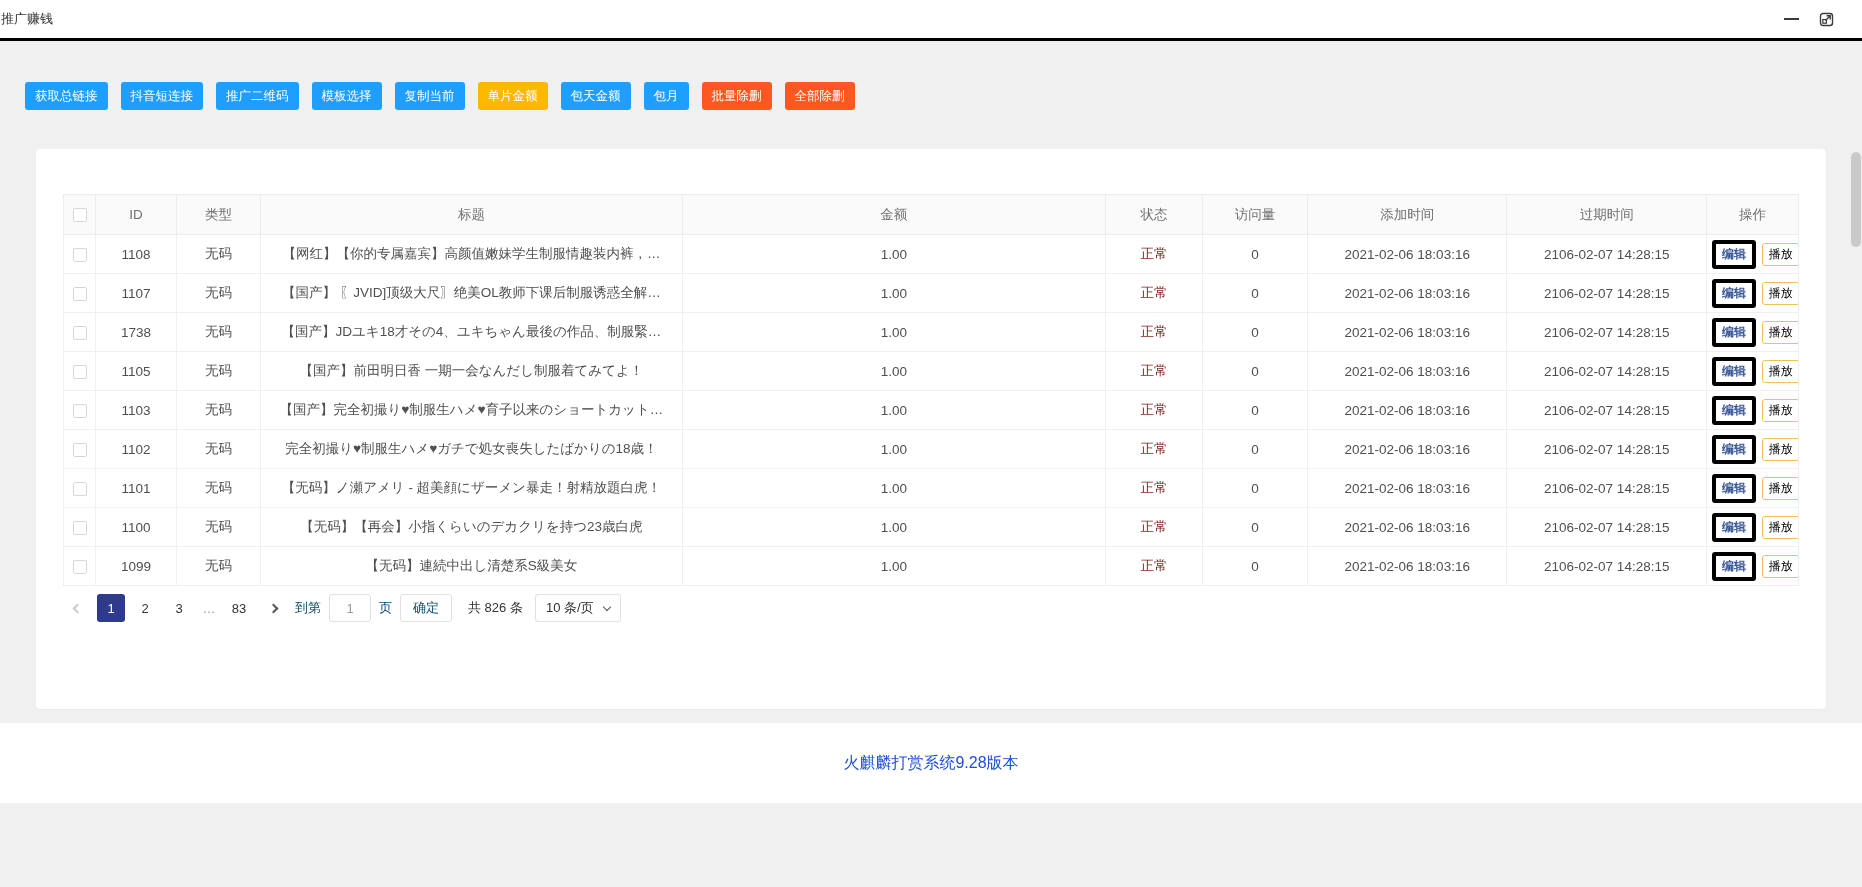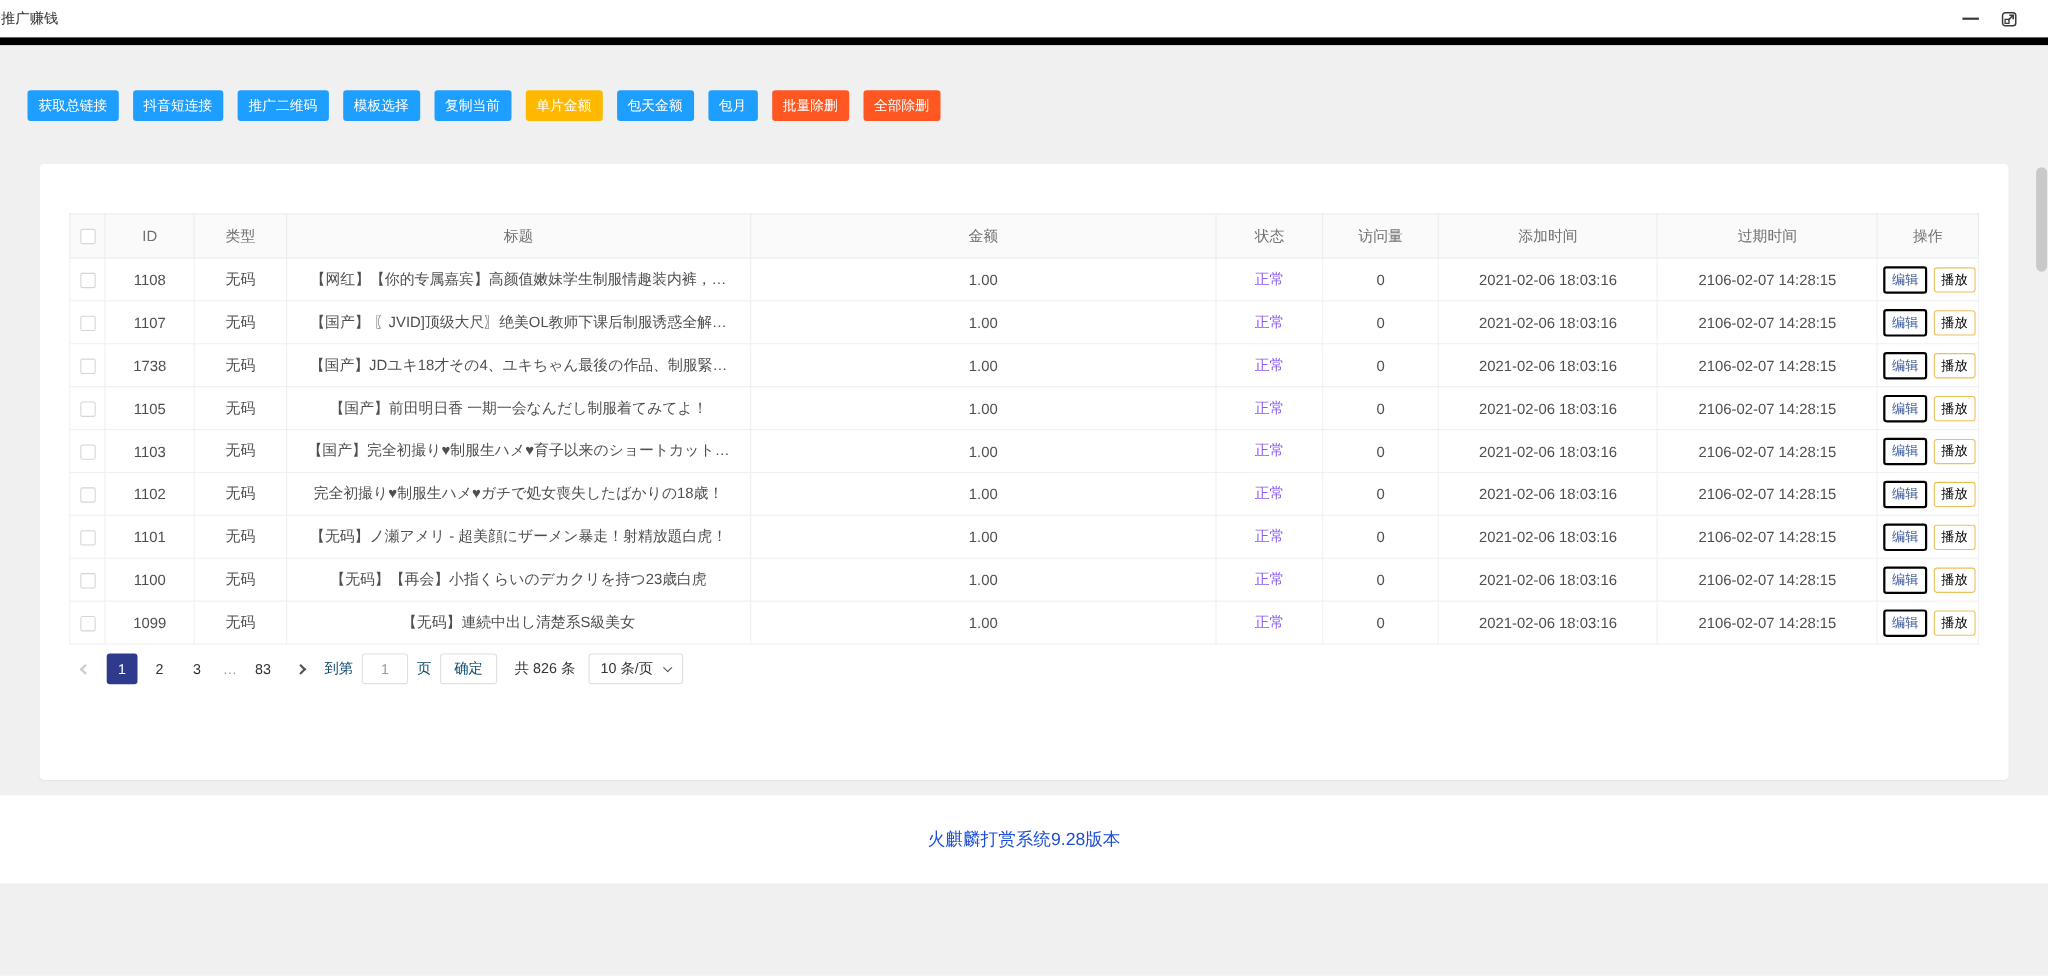--- a/index.html
+++ b/index.html
@@ -6,21 +6,21 @@
   html, body { margin: 0; padding: 0; }
   body {
     width: 1862px; height: 887px;
     background: #f0f0f0;
     font-family: "Liberation Sans", "DejaVu Sans", sans-serif;
     overflow: hidden; position: relative;
   }
 
   
   .titlebar {
-    height: 41px; background: #fff; border-bottom: 7px solid #000000;
+    height: 41px; background: #fff; border-bottom: 3px solid #000000;
     display: flex; align-items: center; justify-content: space-between;
     padding: 0 28px 0 8px;
   }
   .titlebar .title { font-size: 13px; color: #333; margin-left: -7px; }
   .win-controls { display: flex; align-items: center; gap: 20px; }
   .min-icon { display: inline-block; width: 15px; height: 2px; background: #3b3b3b; cursor: pointer; }
   .max-icon { cursor: pointer; display: inline-block; line-height: 0; }
 
   
   .toolbar { padding: 41px 0 0 25px; display: flex; gap: 13px; }
@@ -47,26 +47,26 @@
   }
   td {
     height: 39px; text-align: center; font-size: 13.5px; color: #4f4f4f;
     border: 1px solid #f0f0f0; background: #fff; padding: 0 4px;
     overflow: hidden; white-space: nowrap;
   }
   .checkbox {
     width: 14px; height: 14px; border: 1px solid #d6d6d6; border-radius: 2px;
     display: inline-block; background: #fff; vertical-align: middle; cursor: pointer;
   }
-  .status-ok { color: #8b5cf6; }
+  .status-ok { color: #7f1d1d; }
   .act-btn {
     display: inline-block; font-size: 12px; padding: 2px 6px; border-radius: 3px;
     background: #fff; cursor: pointer; margin: 0 1px; font-family: inherit;
   }
-  .act-btn.edit { border: 2px solid #000000; color: #3b5999; }
+  .act-btn.edit { border: 4px solid #000000; color: #3b5999; font-weight: bold; }
   .act-btn.play { border: 1px solid #eec05a; color: #000000; }
 
   
   .pagination { display: flex; align-items: center; margin-top: 8px; gap: 6px; font-size: 13px; }
   .pg-arrow { width: 28px; height: 28px; display: inline-flex; align-items: center; justify-content: center; cursor: pointer; }
   .pg-arrow.prev { color: #cccccc; }
   .pg-arrow.next { color: #555555; }
   .chev { display: inline-block; width: 7px; height: 7px; border-left: 2px solid currentColor; border-bottom: 2px solid currentColor; }
   .chev.left  { transform: rotate(45deg); }
   .chev.right { transform: rotate(-135deg); }

